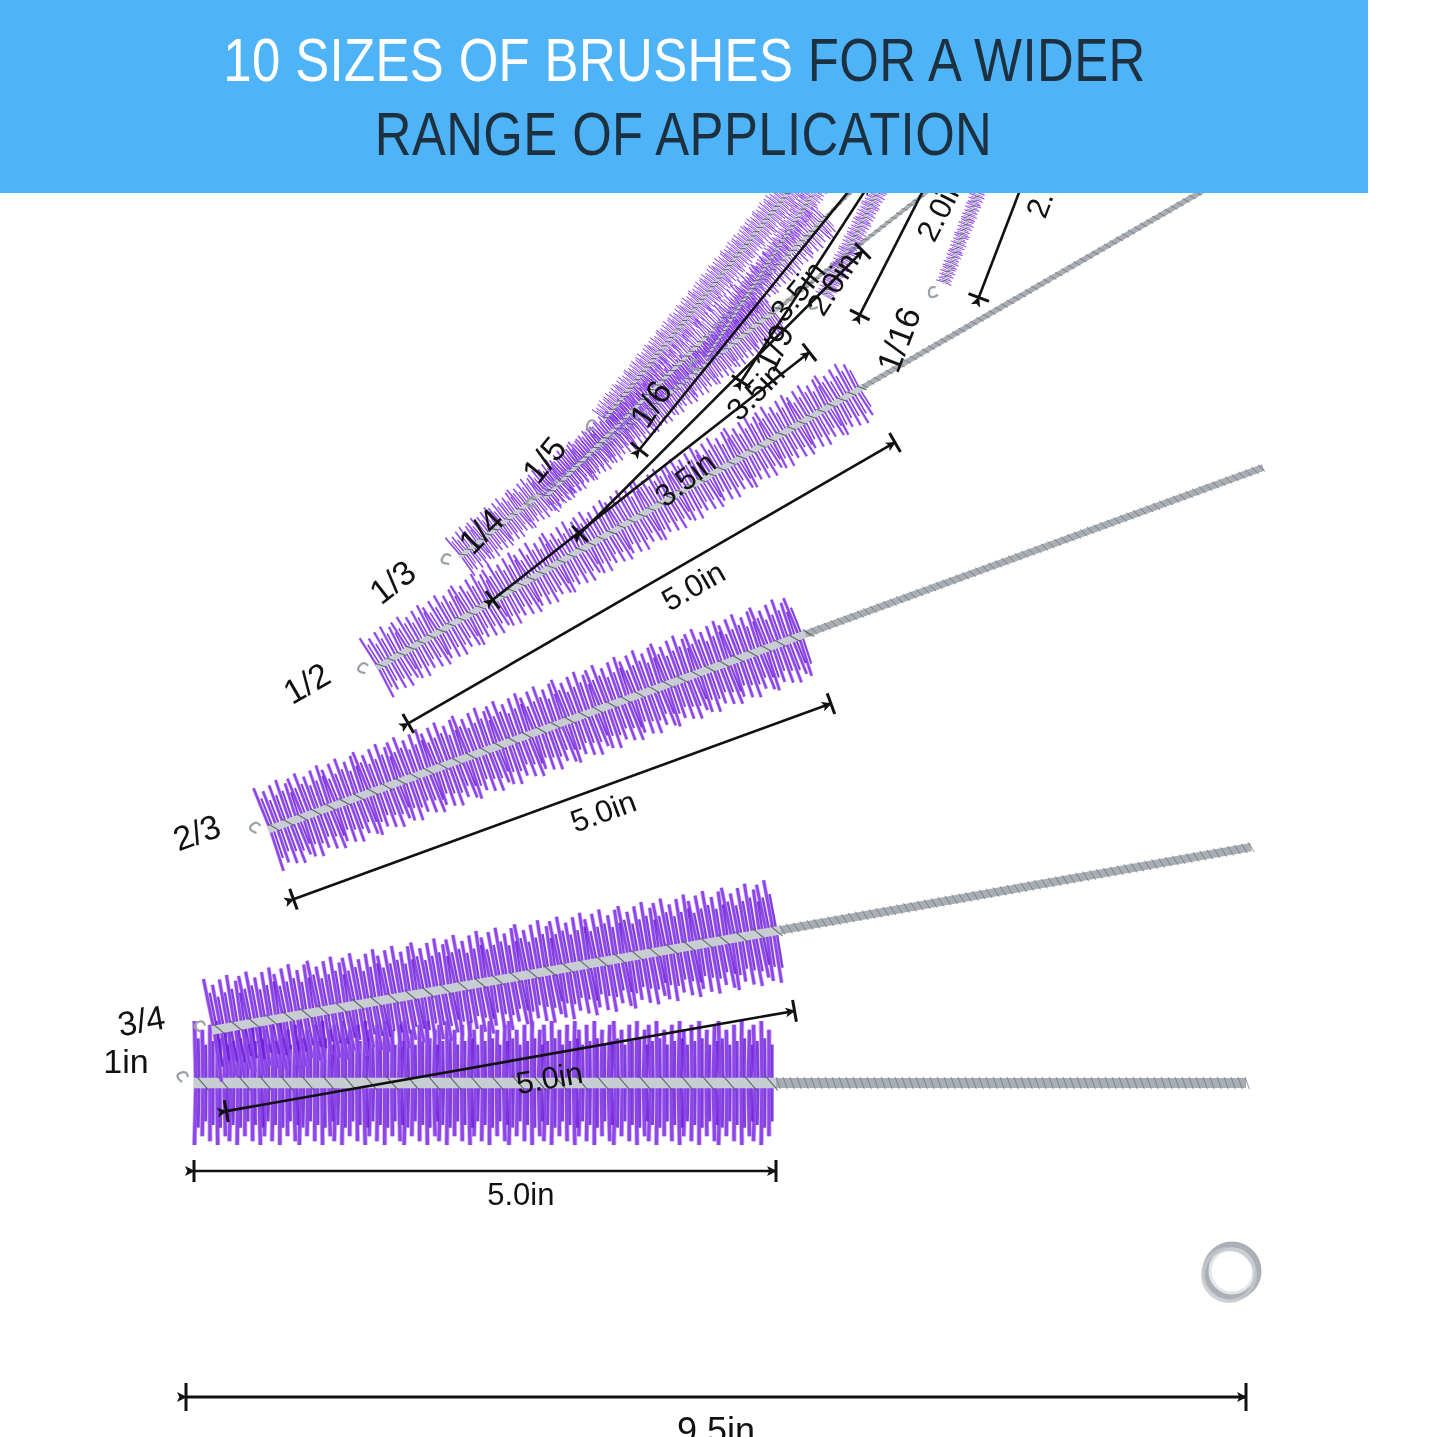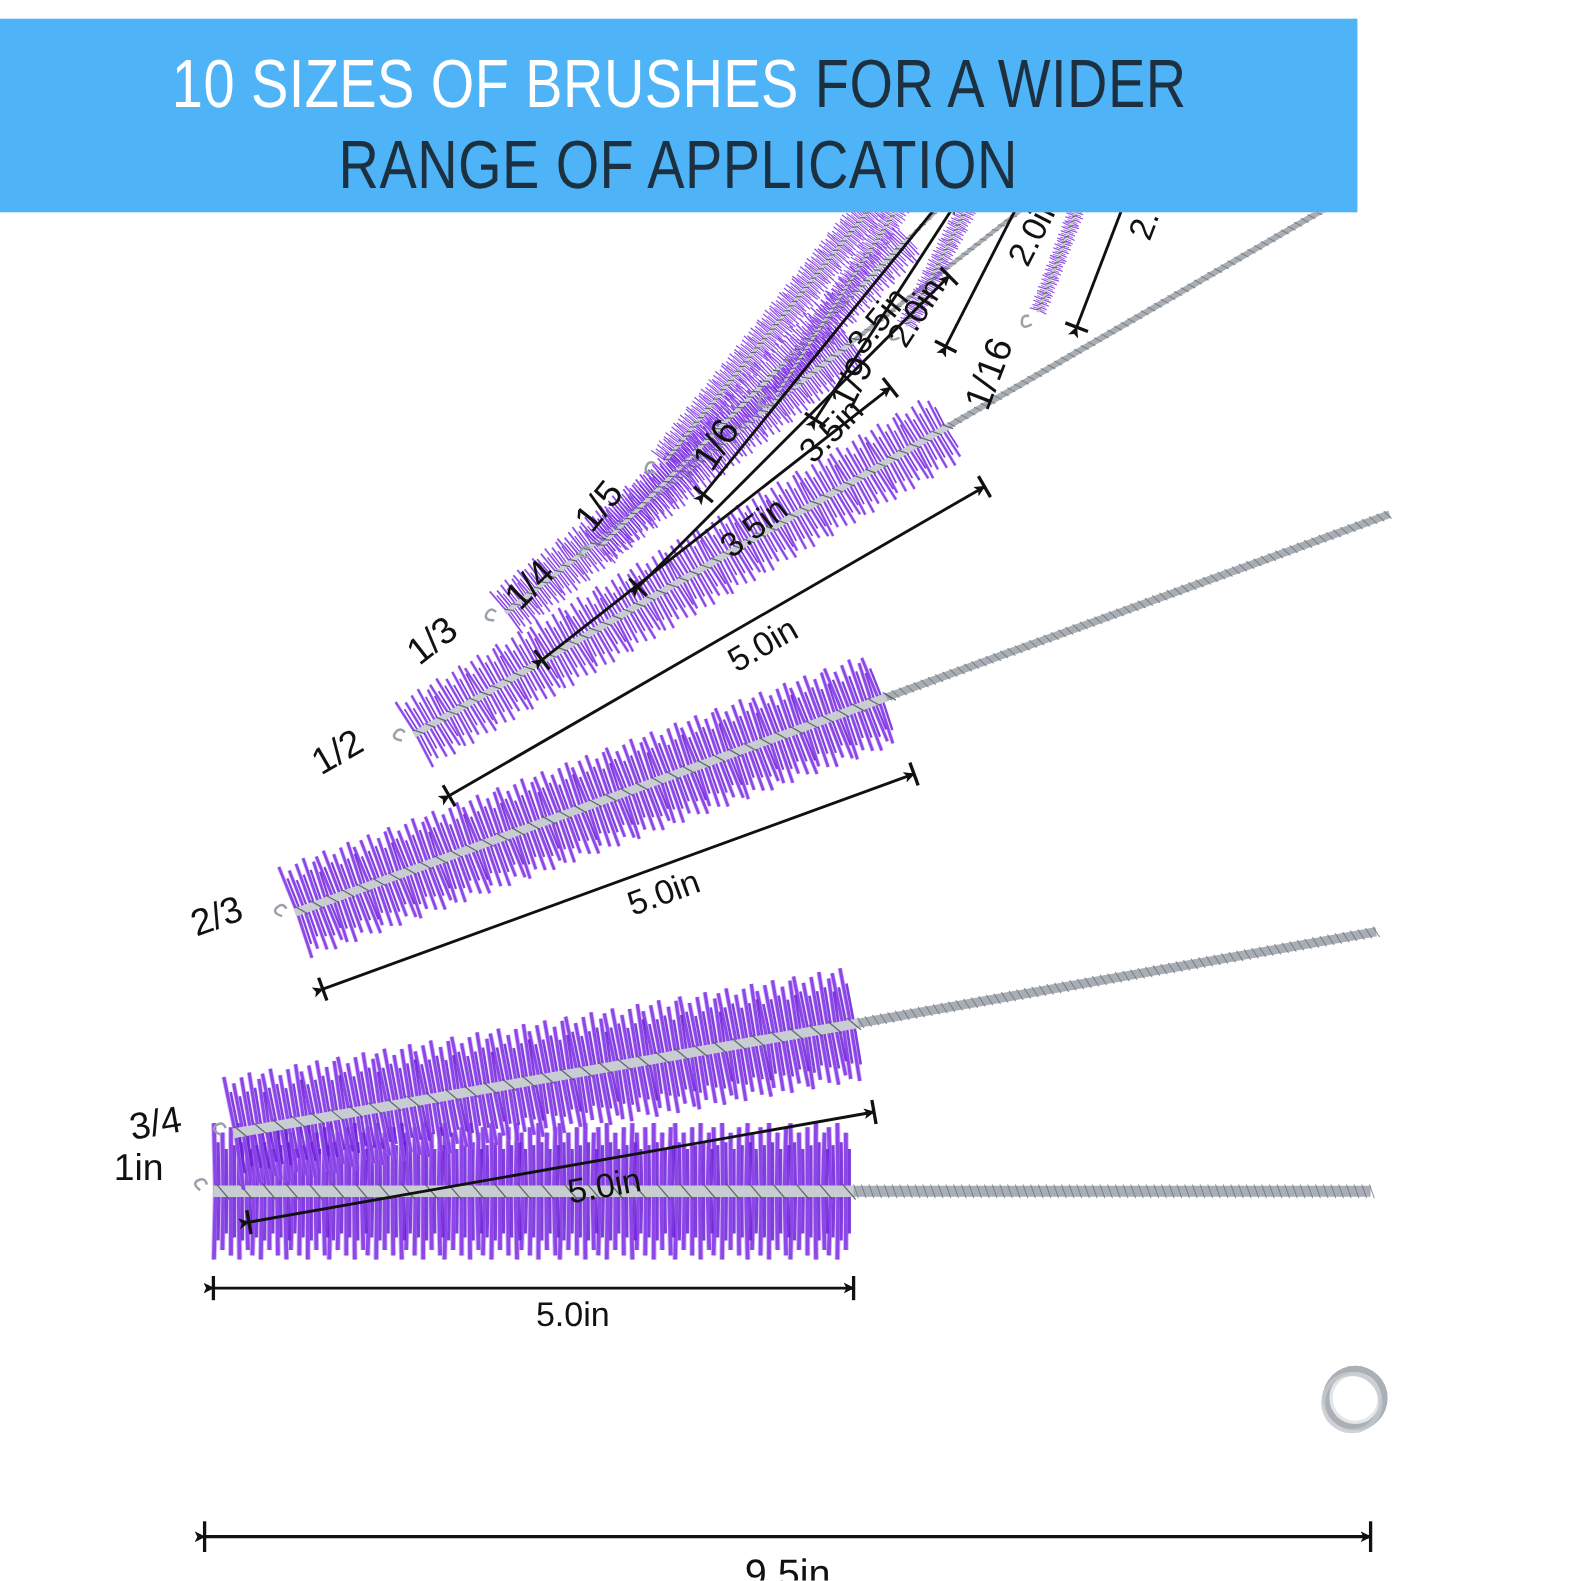--- a/index.html
+++ b/index.html
@@ -4,22 +4,22 @@
 <style>
   * { box-sizing: border-box; margin: 0; padding: 0; }
   body {
     width: 1445px; height: 1437px;
     background: #ffffff;
     font-family: "Liberation Sans", sans-serif;
     overflow: hidden;
     position: relative;
   }
   #banner {
-    position: absolute; left: 0; top: 17px;
-    width: 1234px; height: 193px;
+    position: absolute; left: 0; top: 0;
+    width: 1368px; height: 193px;
     background: #4FB4F7;
     display: flex; flex-direction: column;
     align-items: center; justify-content: center;
     overflow: hidden;
   }
   .banner-line {
     white-space: nowrap;
     font-family: "Liberation Sans Narrow", "Liberation Sans", sans-serif;
     font-size: 62px;
     line-height: 74px;

